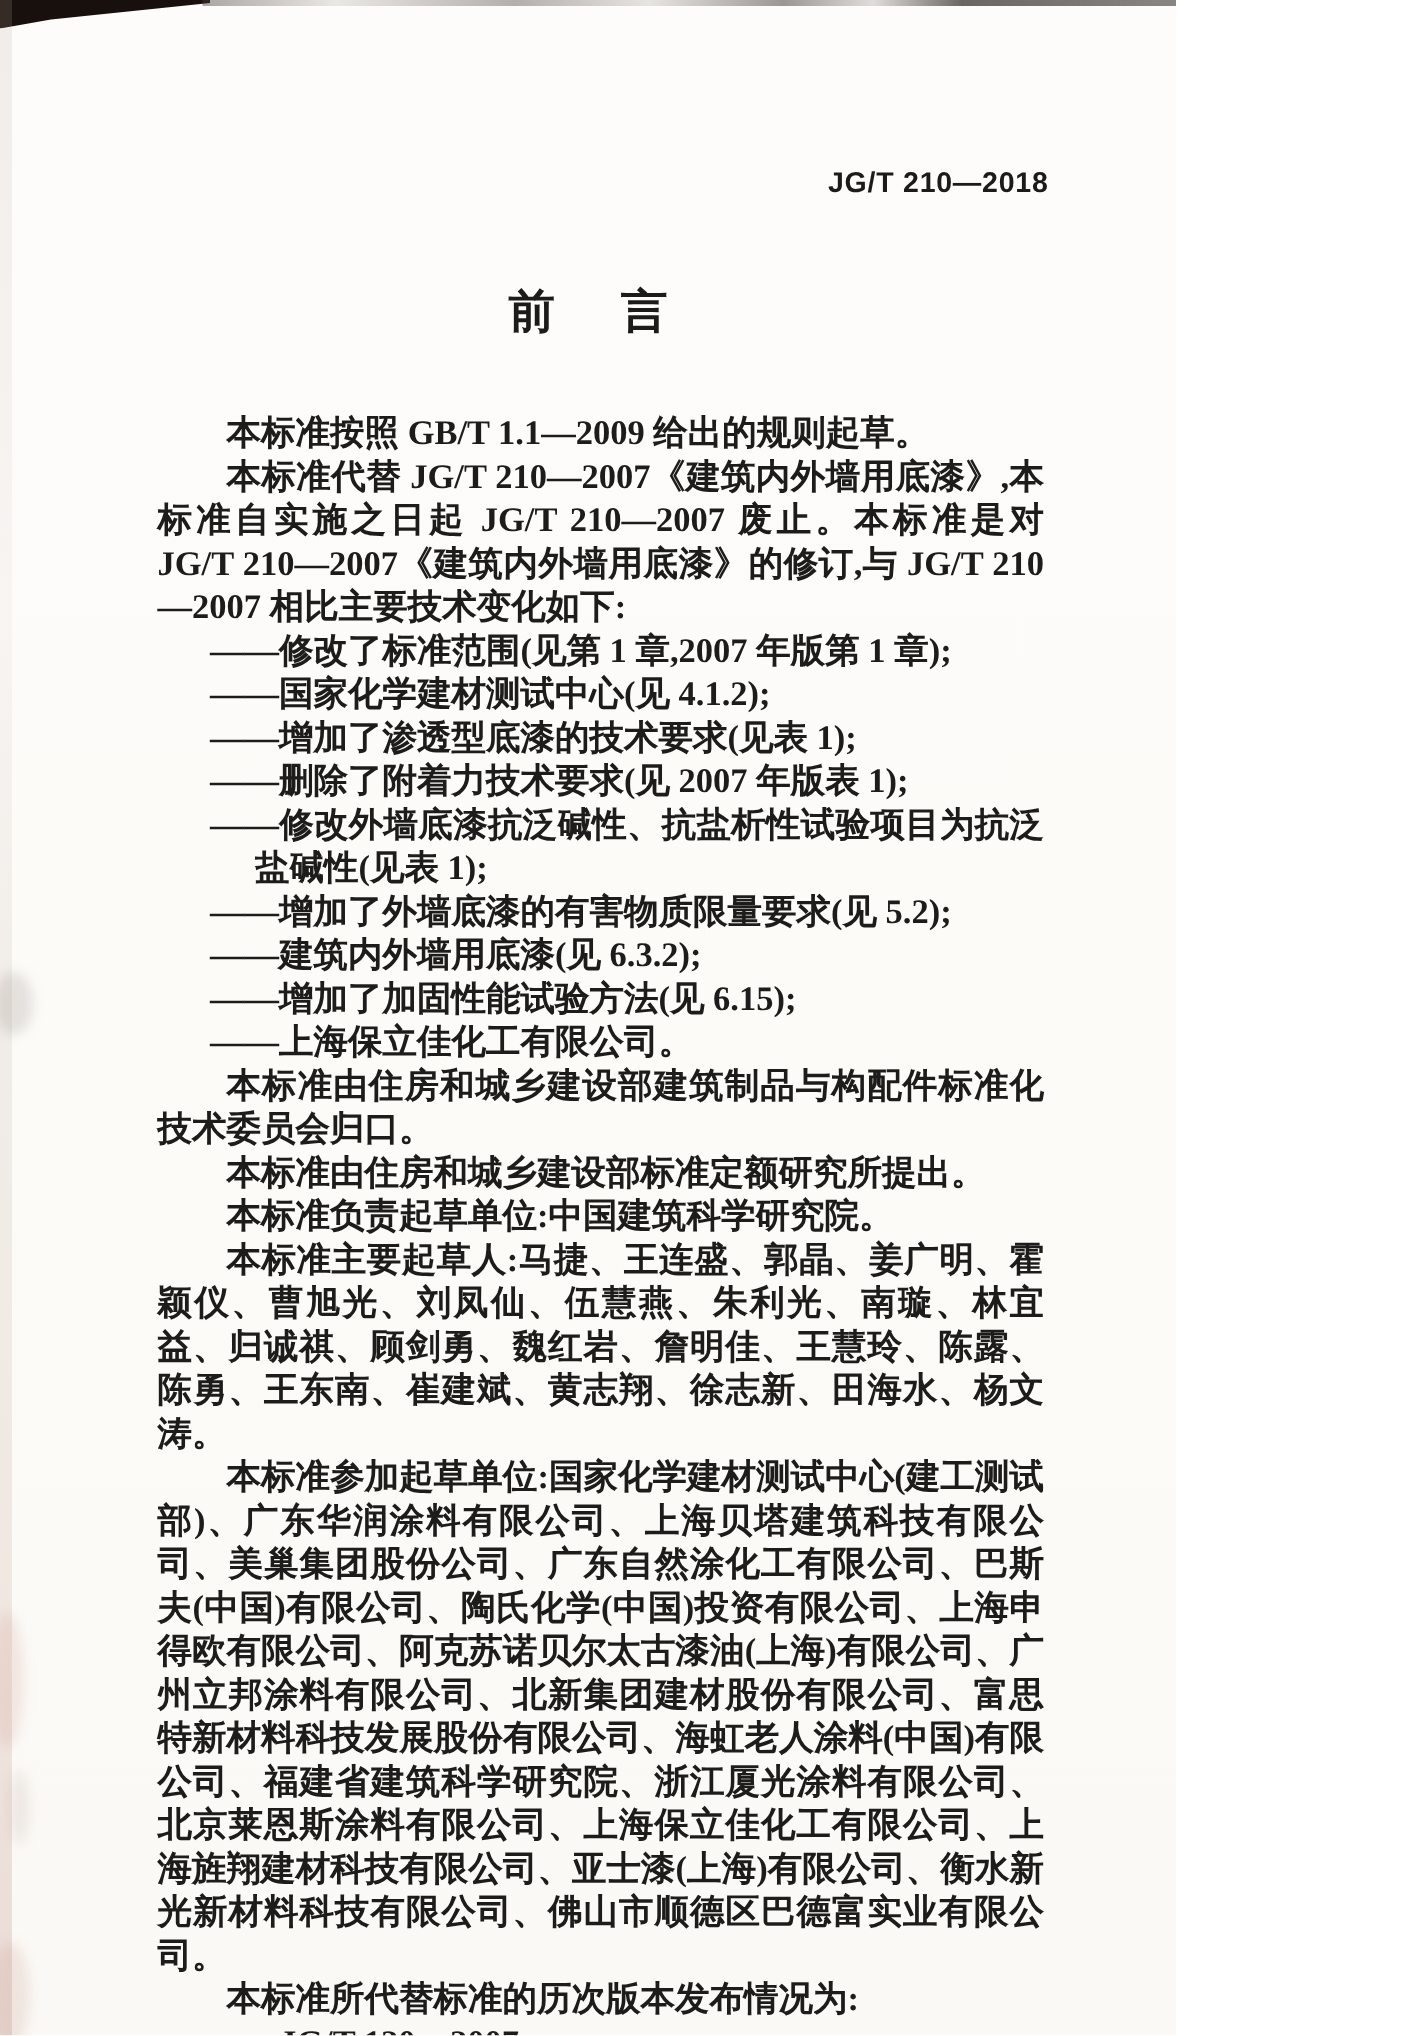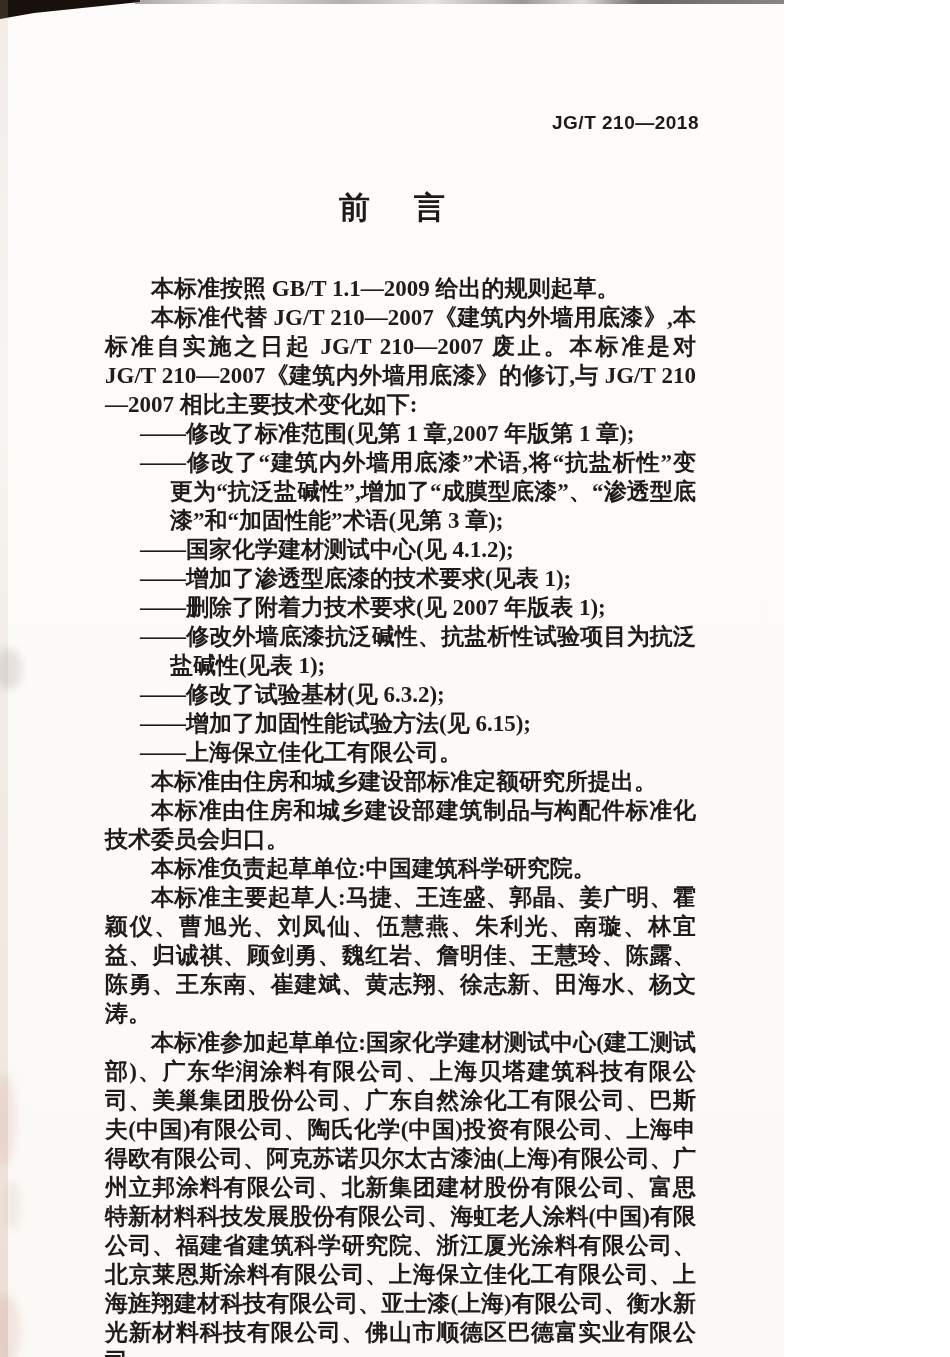--- a/index.html
+++ b/index.html
@@ -91,30 +91,30 @@
 
   <div class="fw-title">
     <span>前</span>
     <span>言</span>
   </div>
 
   <div class="body-text">
     <p class="p-indent">本标准按照 GB/T 1.1—2009 给出的规则起草。</p>
     <p class="p-indent">本标准代替 JG/T 210—2007《建筑内外墙用底漆》,本标准自实施之日起 JG/T 210—2007 废止。本标准是对 JG/T 210—2007《建筑内外墙用底漆》的修订,与 JG/T 210—2007 相比主要技术变化如下:</p>
     <p class="p-dash">——修改了标准范围(见第 1 章,2007 年版第 1 章);</p>
-    <p class="p-dash">——修改了“建筑内外墙用底漆”术语,将“抗盐析性”变更为“抗泛盐碱性”,增加了“成膜型底漆”、“渗透型底漆”和“加固性能”术语(见第 3 章);</p>
     <p class="p-dash">——国家化学建材测试中心(见 4.1.2);</p>
     <p class="p-dash">——增加了渗透型底漆的技术要求(见表 1);</p>
     <p class="p-dash">——删除了附着力技术要求(见 2007 年版表 1);</p>
     <p class="p-dash">——修改外墙底漆抗泛碱性、抗盐析性试验项目为抗泛盐碱性(见表 1);</p>
-    <p class="p-dash">——修改了试验基材(见 6.3.2);</p>
+    <p class="p-dash">——增加了外墙底漆的有害物质限量要求(见 5.2);</p>
+    <p class="p-dash">——建筑内外墙用底漆(见 6.3.2);</p>
     <p class="p-dash">——增加了加固性能试验方法(见 6.15);</p>
     <p class="p-dash">——上海保立佳化工有限公司。</p>
+    <p class="p-indent">本标准由住房和城乡建设部建筑制品与构配件标准化技术委员会归口。</p>
     <p class="p-indent">本标准由住房和城乡建设部标准定额研究所提出。</p>
-    <p class="p-indent">本标准由住房和城乡建设部建筑制品与构配件标准化技术委员会归口。</p>
     <p class="p-indent">本标准负责起草单位:中国建筑科学研究院。</p>
     <p class="p-indent">本标准主要起草人:马捷、王连盛、郭晶、姜广明、霍颖仪、曹旭光、刘凤仙、伍慧燕、朱利光、南璇、林宜益、归诚祺、顾剑勇、魏红岩、詹明佳、王慧玲、陈露、陈勇、王东南、崔建斌、黄志翔、徐志新、田海水、杨文涛。</p>
     <p class="p-indent">本标准参加起草单位:国家化学建材测试中心(建工测试部)、广东华润涂料有限公司、上海贝塔建筑科技有限公司、美巢集团股份公司、广东自然涂化工有限公司、巴斯夫(中国)有限公司、陶氏化学(中国)投资有限公司、上海申得欧有限公司、阿克苏诺贝尔太古漆油(上海)有限公司、广州立邦涂料有限公司、北新集团建材股份有限公司、富思特新材料科技发展股份有限公司、海虹老人涂料(中国)有限公司、福建省建筑科学研究院、浙江厦光涂料有限公司、北京莱恩斯涂料有限公司、上海保立佳化工有限公司、上海旌翔建材科技有限公司、亚士漆(上海)有限公司、衡水新光新材料科技有限公司、佛山市顺德区巴德富实业有限公司。</p>
     <p class="p-indent">本标准所代替标准的历次版本发布情况为:</p>
     <p class="p-dash">——JG/T 120—2007。</p>
   </div>
 
   <div class="page-num">I</div>
 
 </div>

